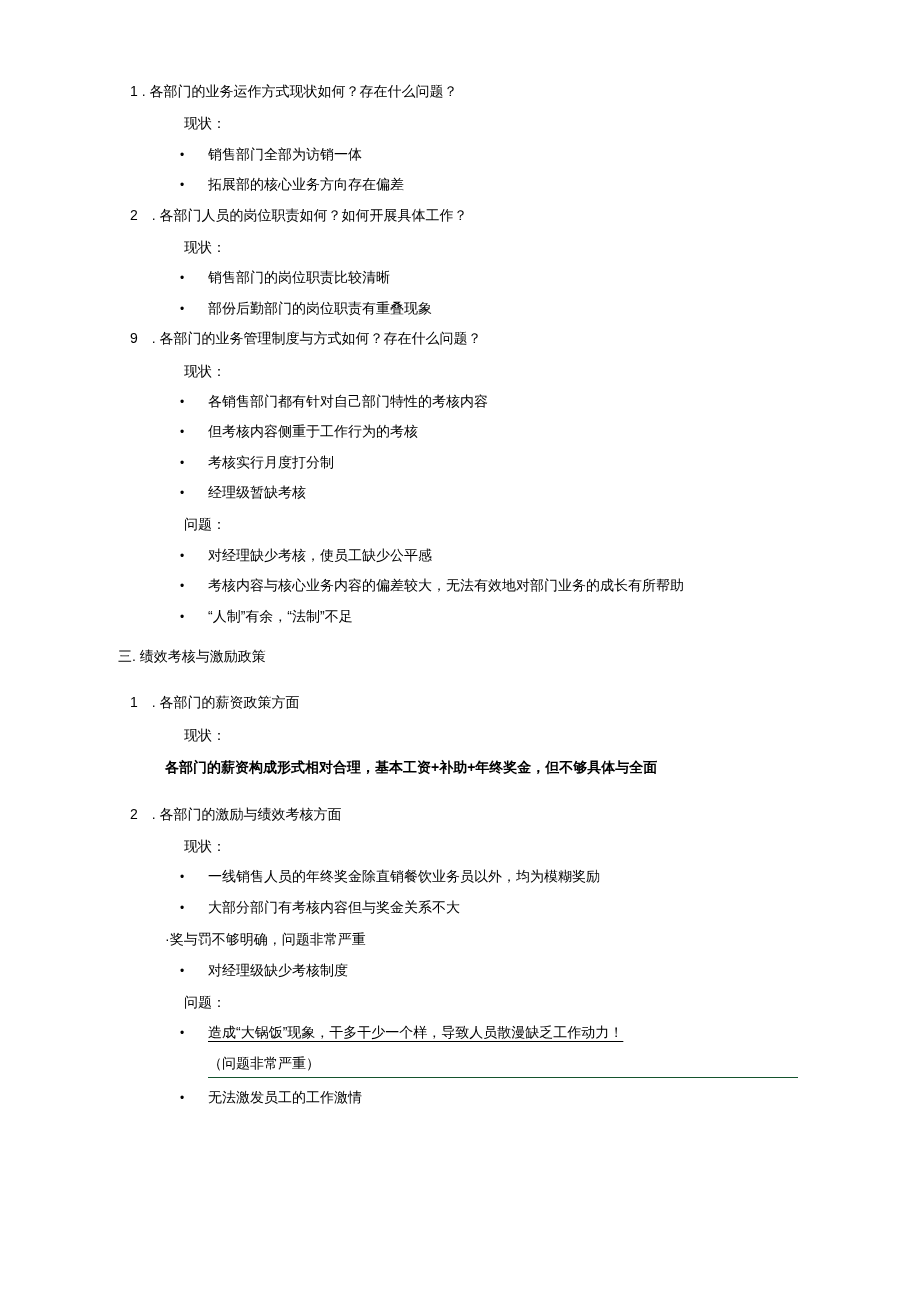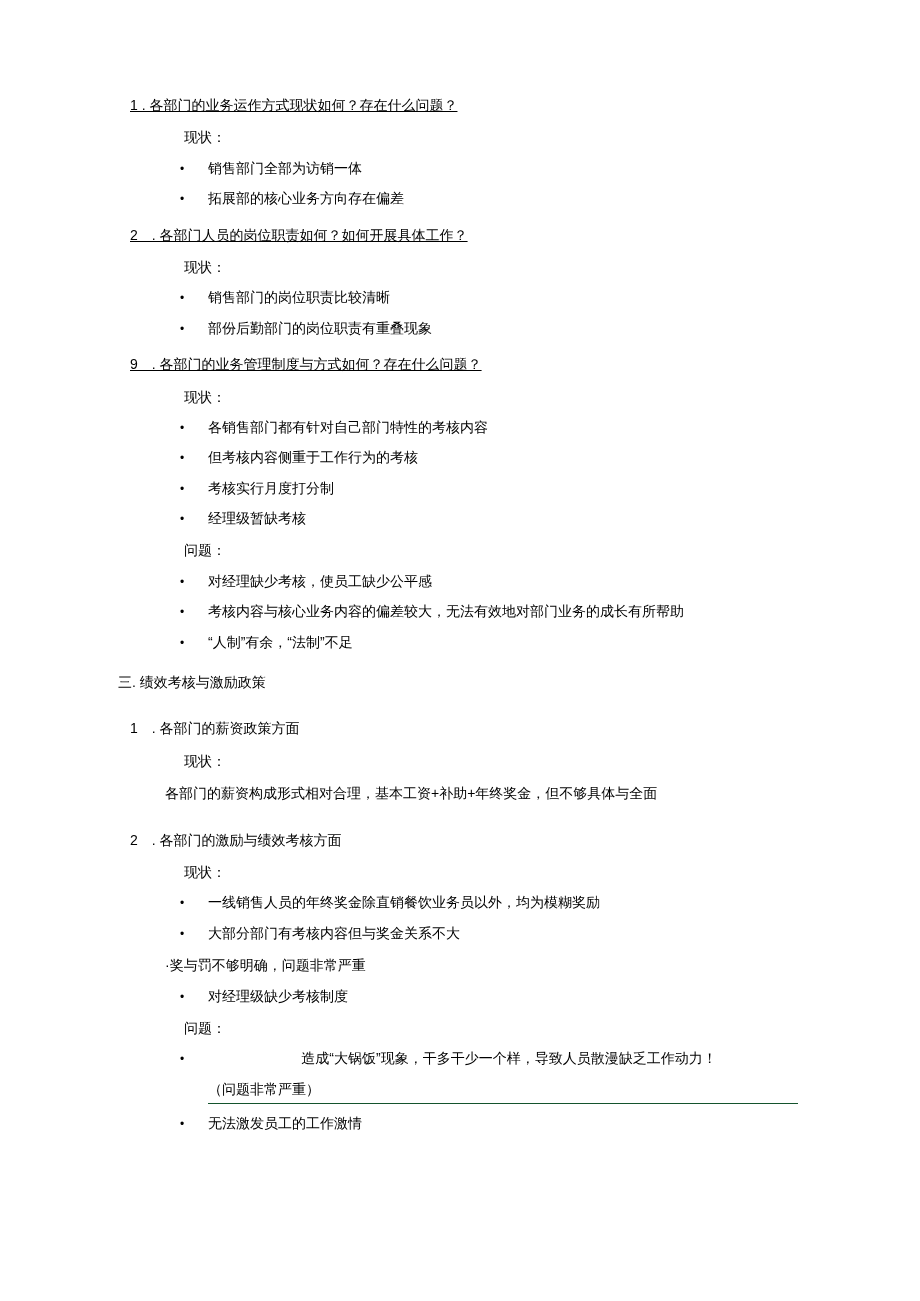--- a/index.html
+++ b/index.html
@@ -9,41 +9,40 @@
     background: #fff;
     margin: 0;
     padding: 80px 110px 60px 110px;
     line-height: 1.6;
     width: 920px;
     box-sizing: border-box;
   }
   .item-num {
     display: block;
     margin-left: 20px;
-    margin-top: 14px;
     margin-bottom: 8px;
-    text-decoration: underline;
   }
   .item-num-tight {
     display: block;
     margin-left: 20px;
     margin-top: 24px;
     margin-bottom: 8px;
   }
   .sub-label {
     display: block;
     margin-left: 74px;
     margin-top: 10px;
     margin-bottom: 8px;
   }
   .sub-text {
     display: block;
     margin-left: 55px;
     margin-top: 10px;
     margin-bottom: 8px;
+    font-weight: bold;
   }
   .sub-text-dot {
     display: block;
     margin-left: 55px;
     margin-top: 10px;
     margin-bottom: 8px;
   }
   .bullet-row {
     display: flex;
     align-items: flex-start;
@@ -61,22 +60,22 @@
   .bullet-text {
     flex: 1;
   }
   .section-heading {
     display: block;
     margin-left: 8px;
     margin-top: 18px;
     margin-bottom: 10px;
   }
   .underline {
+    text-decoration: underline;
     text-underline-offset: 4px;
-    text-align: center;
   }
   .under-note {
     margin-left: 98px;
     margin-top: 6px;
     display: block;
   }
   .under-note-inner {
     border-bottom: 1px solid #14532d;
     display: inline-block;
     width: 590px;

